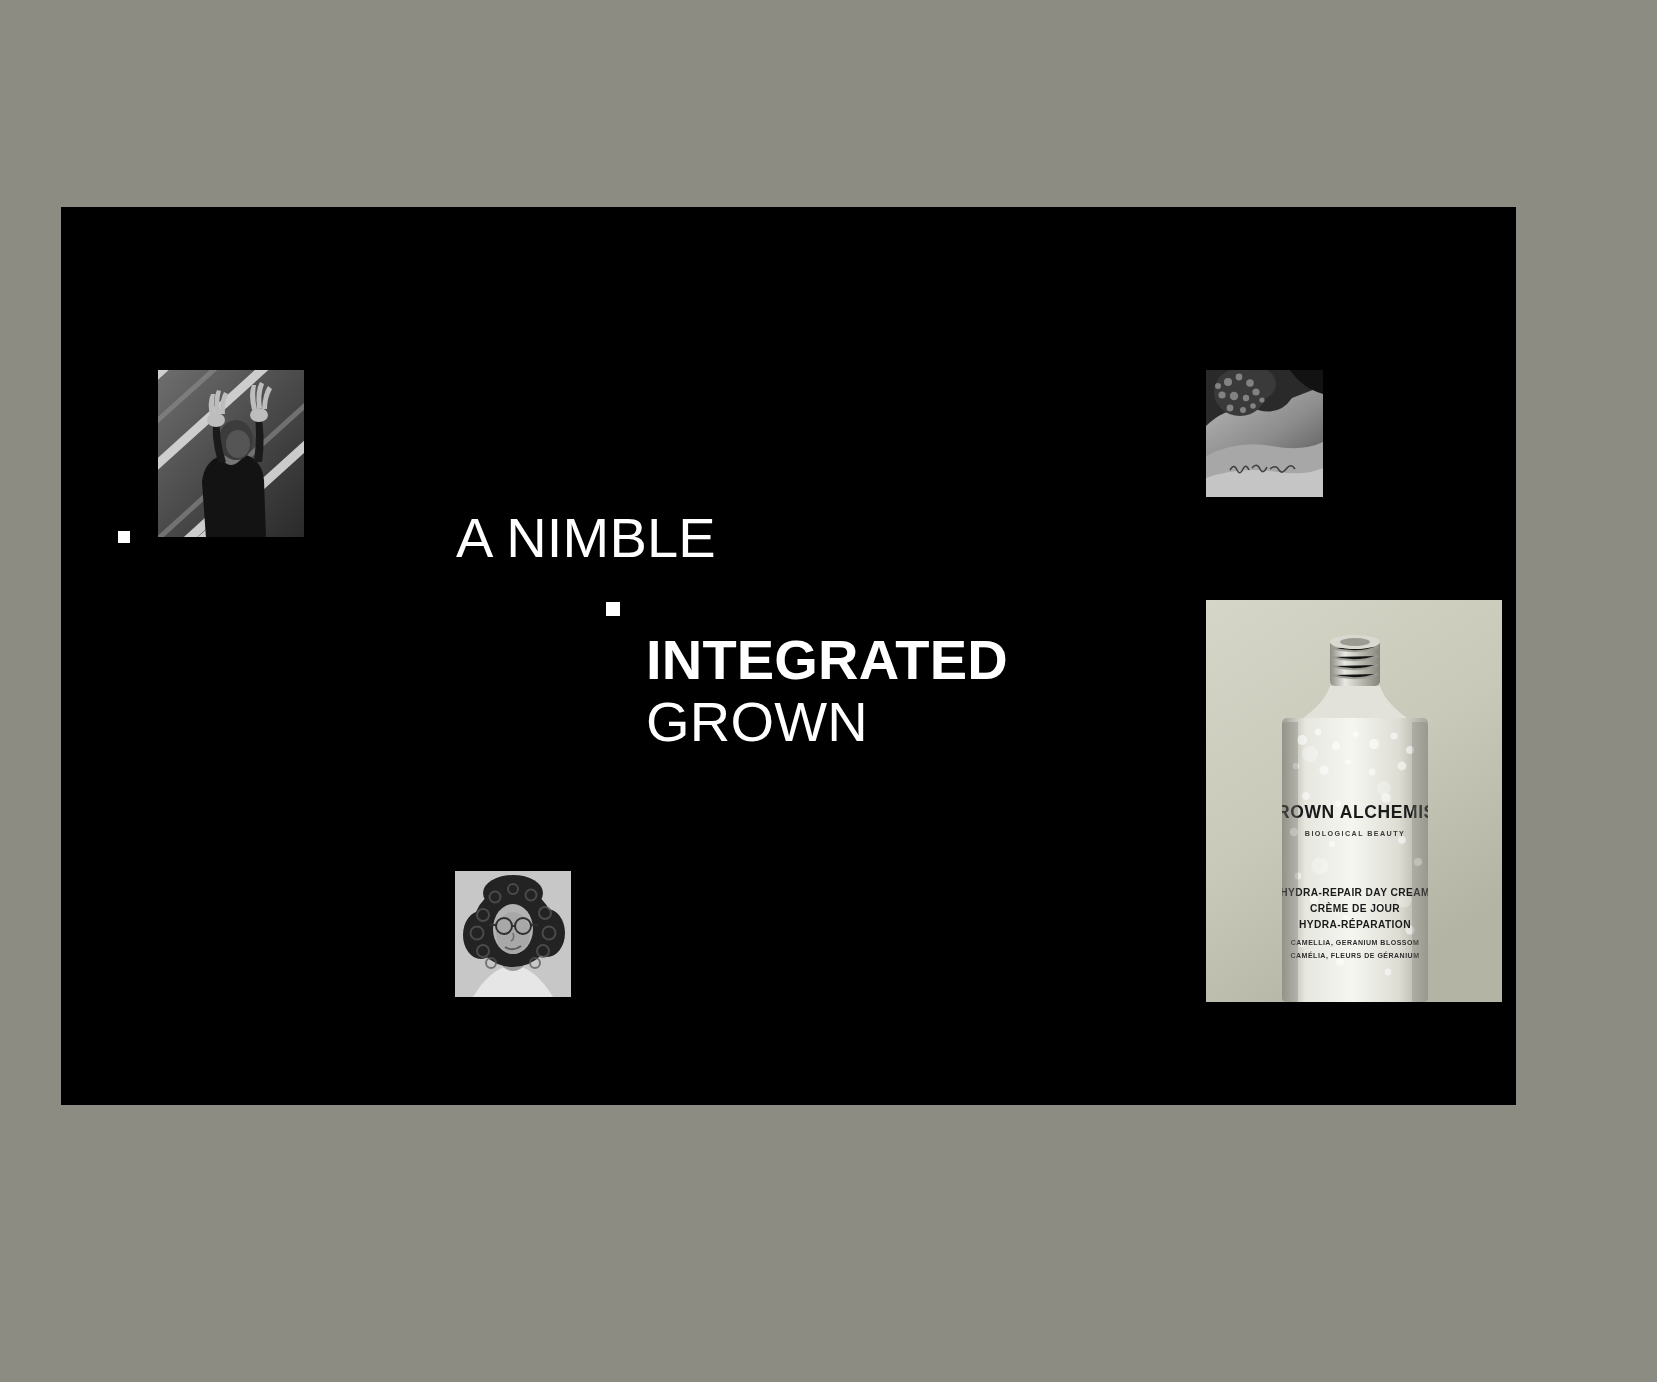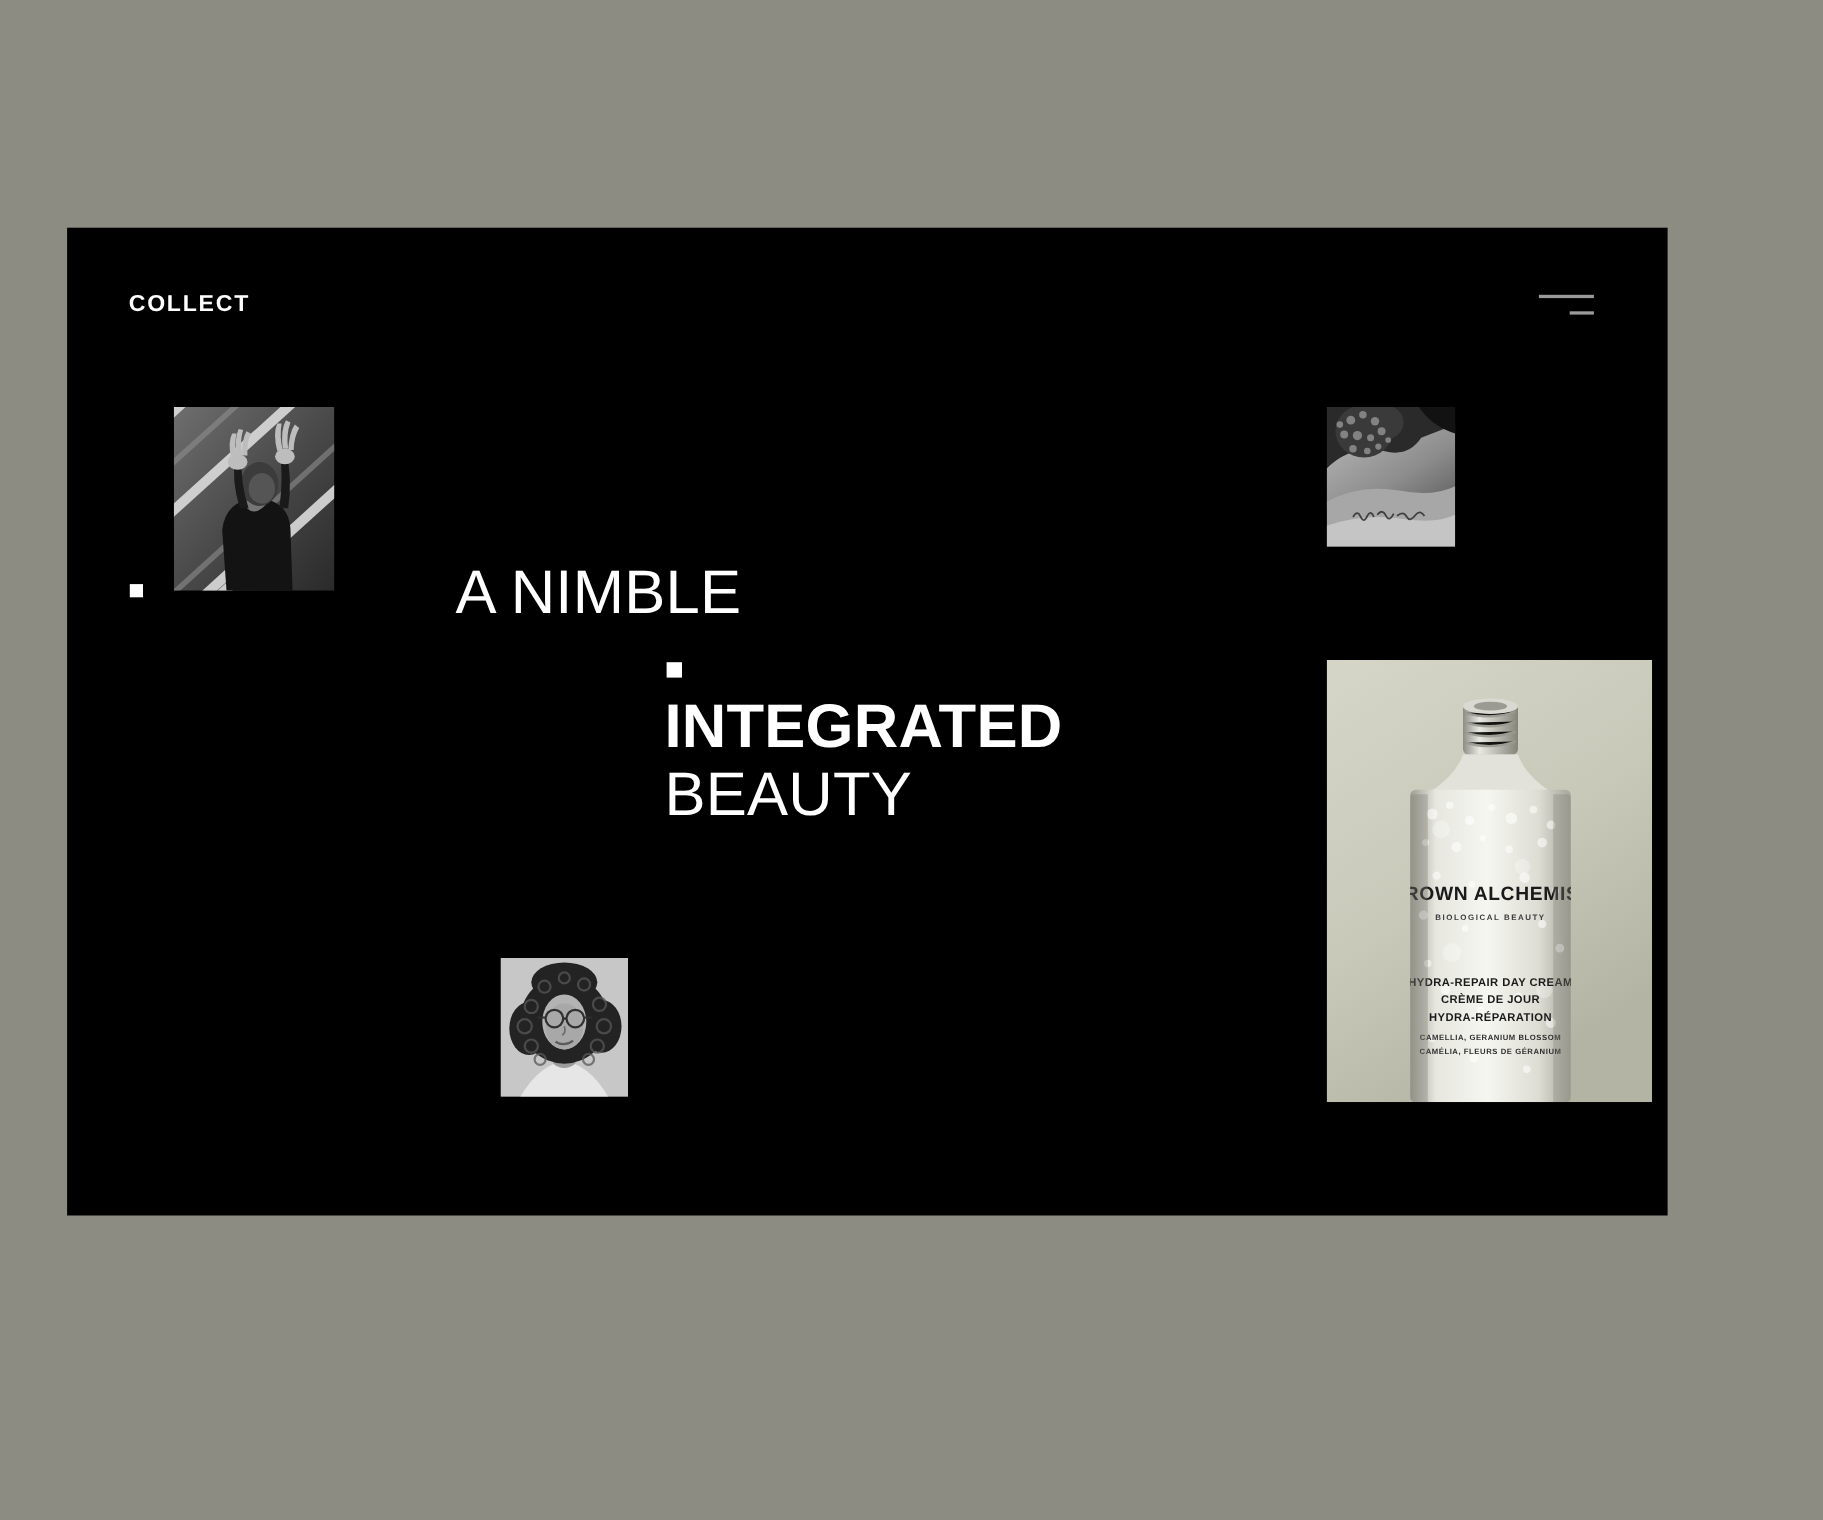--- a/index.html
+++ b/index.html
@@ -81,20 +81,21 @@
     pointer-events: none;
   }
   .headline-line {
     position: absolute;
     color: #ffffff;
     font-size: 56px;
     font-weight: 400;
     letter-spacing: 0.2px;
     line-height: 1.06;
     white-space: nowrap;
+    margin-left: 42px;
   }
   #headline-line-1 { left: 353px; top: 301px; }
   #headline-line-2 { left: 543px; top: 423px; font-weight: bold; }
   #headline-line-3 { left: 543px; top: 485px; }
 
   .accent-square {
     position: absolute;
     background: #ffffff;
   }
   #accent-square-left {
@@ -156,33 +157,25 @@
     bottom: 0;
     width: 100%;
     height: 150px;
   }
 </style>
 </head>
 <body>
 
 <div id="hero-frame">
 
-  <header id="site-header">
-    <div id="brand-logo">COLLECT</div>
-
-    <button id="menu-toggle">
-      <span class="bar bar-top"></span>
-      <span class="bar bar-bottom"></span>
-    </button>
-  </header>
 
   <div id="headline">
     <div class="headline-line" id="headline-line-1">A NIMBLE</div>
     <div class="headline-line" id="headline-line-2">INTEGRATED</div>
-    <div class="headline-line" id="headline-line-3">BEAUTY</div>
+    <div class="headline-line" id="headline-line-3">GROWN</div>
   </div>
 
   <span class="accent-square" id="accent-square-left"></span>
   <span class="accent-square" id="accent-square-mid"></span>
 
   <figure class="media-tile" id="tile-dancer">
     <svg class="tile-canvas" viewBox="0 0 146 167" preserveAspectRatio="xMidYMid slice">
       <defs>
         <linearGradient id="dancerBg" x1="0" y1="0" x2="1" y2="1">
           <stop offset="0%" stop-color="#6e6e6e"></stop>

